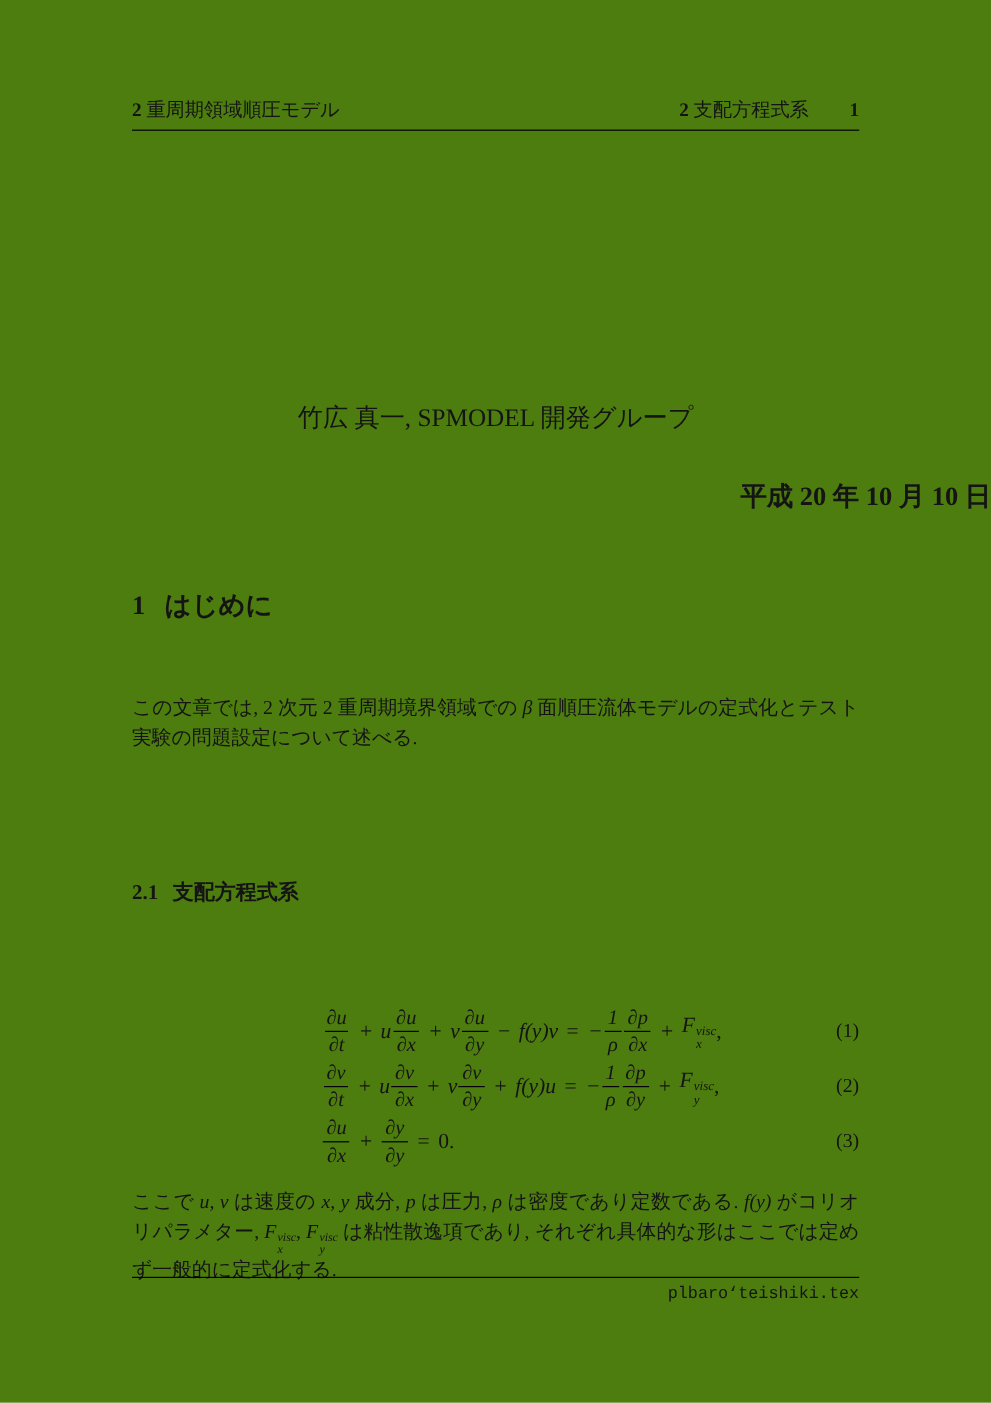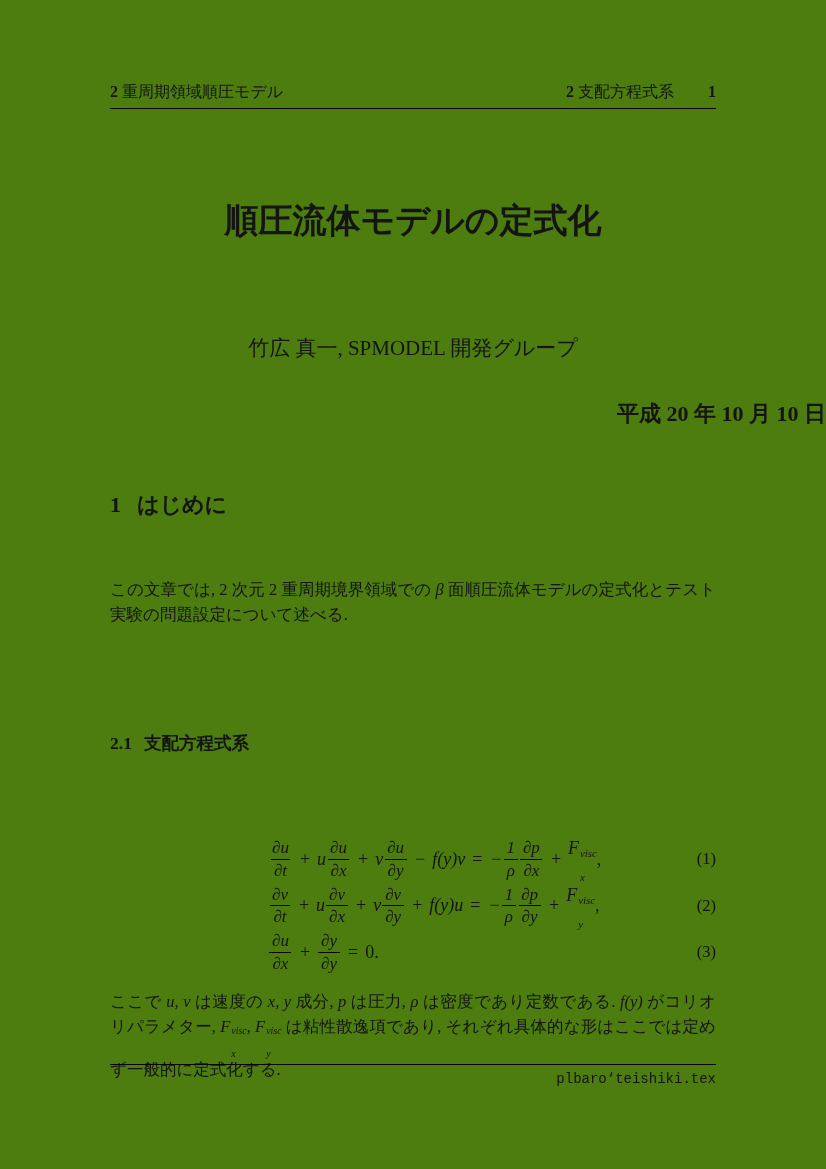--- a/index.html
+++ b/index.html
@@ -51,21 +51,21 @@
   .para-2 { top:784px; }
   .para-3 { top:972px; }
 
   
   i.mv { font-style:italic; font-family:"Liberation Serif","DejaVu Serif",serif; }
   .msub sub { font-style:italic; font-size:0.65em; }
   .fss { display:inline-flex; align-items:baseline; white-space:nowrap; }
   .fss .stack {
     display:inline-flex; flex-direction:column; align-items:flex-start;
     font-size:0.6em; line-height:1.05; vertical-align:middle;
-    transform:translateY(0.25em); margin-left:1px;gap:13px;
+    transform:translateY(0.25em); margin-left:1px;
   }
   .fss .stack i { font-style:italic; }
 
   
   .equations { position:absolute; left:110px; top:838px; width:606px; font-size:18px; }
   .eq-row { display:flex; align-items:center; margin-bottom:4px; min-height:42px; }
   .eq-math { margin-left:158px; display:inline-flex; align-items:center; white-space:nowrap; }
   .eq-num { margin-left:auto; font-size:16.5px; }
   .frac {
     display:inline-flex; flex-direction:column; align-items:center;
@@ -95,21 +95,20 @@
       <span class="hdr-num">2</span><span>重周期領域順圧モデル</span>
     </span>
     <span class="hdr-right">
       <span class="hdr-num">2</span>
       <span>支配方程式系</span>
       <span class="hdr-page">1</span>
     </span>
   </div>
 
   <div class="doc-title">
-    <div>順圧流体モデルの定式化</div>
   </div>
 
   <div class="doc-author">竹広 真一, SPMODEL 開発グループ</div>
 
   <div class="doc-date">平成 20 年 10 月 10 日</div>
 
   <div class="sec-heading sec-1">
     <span class="sec-num">1</span><span class="cjk-sans">はじめに</span>
   </div>
 

